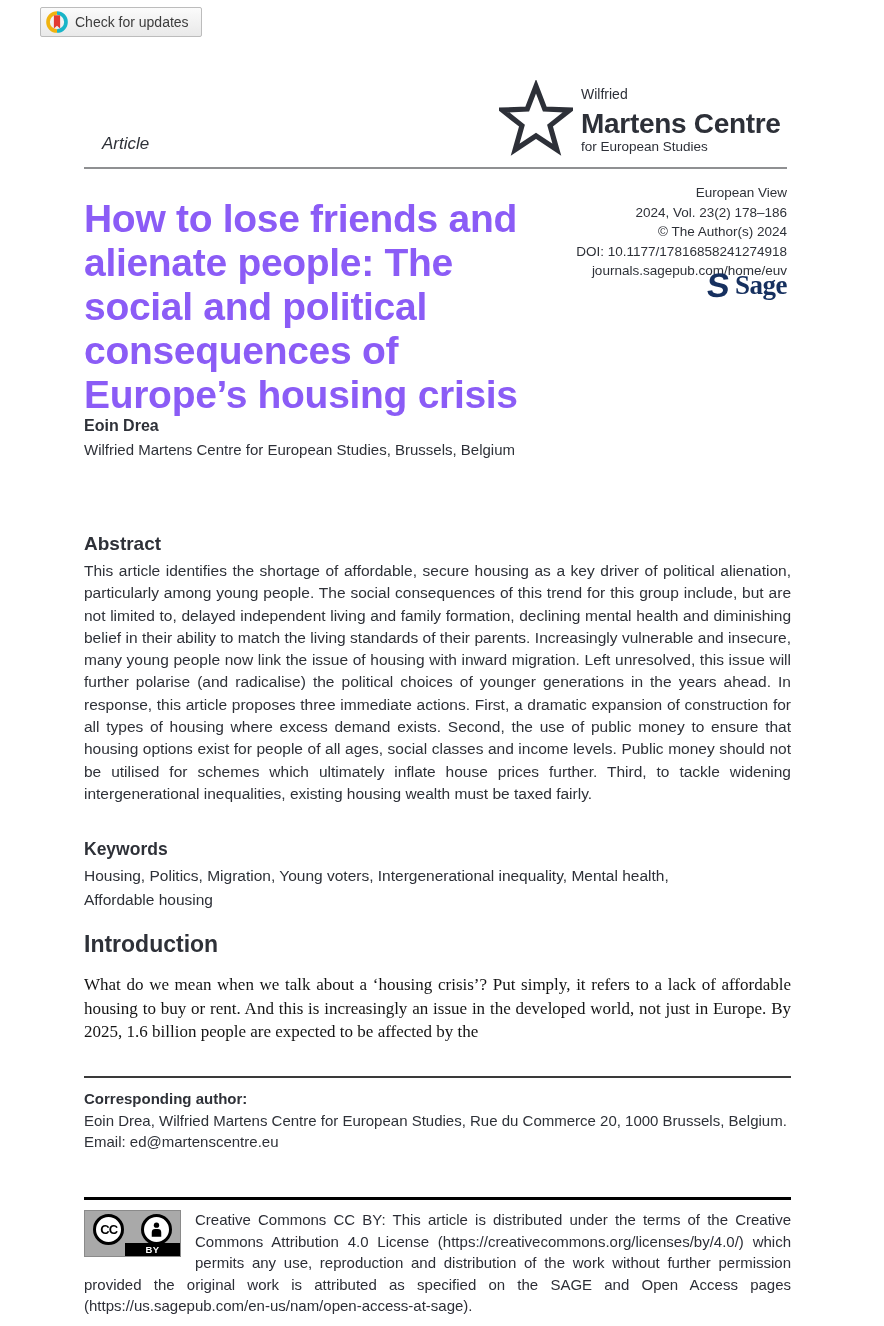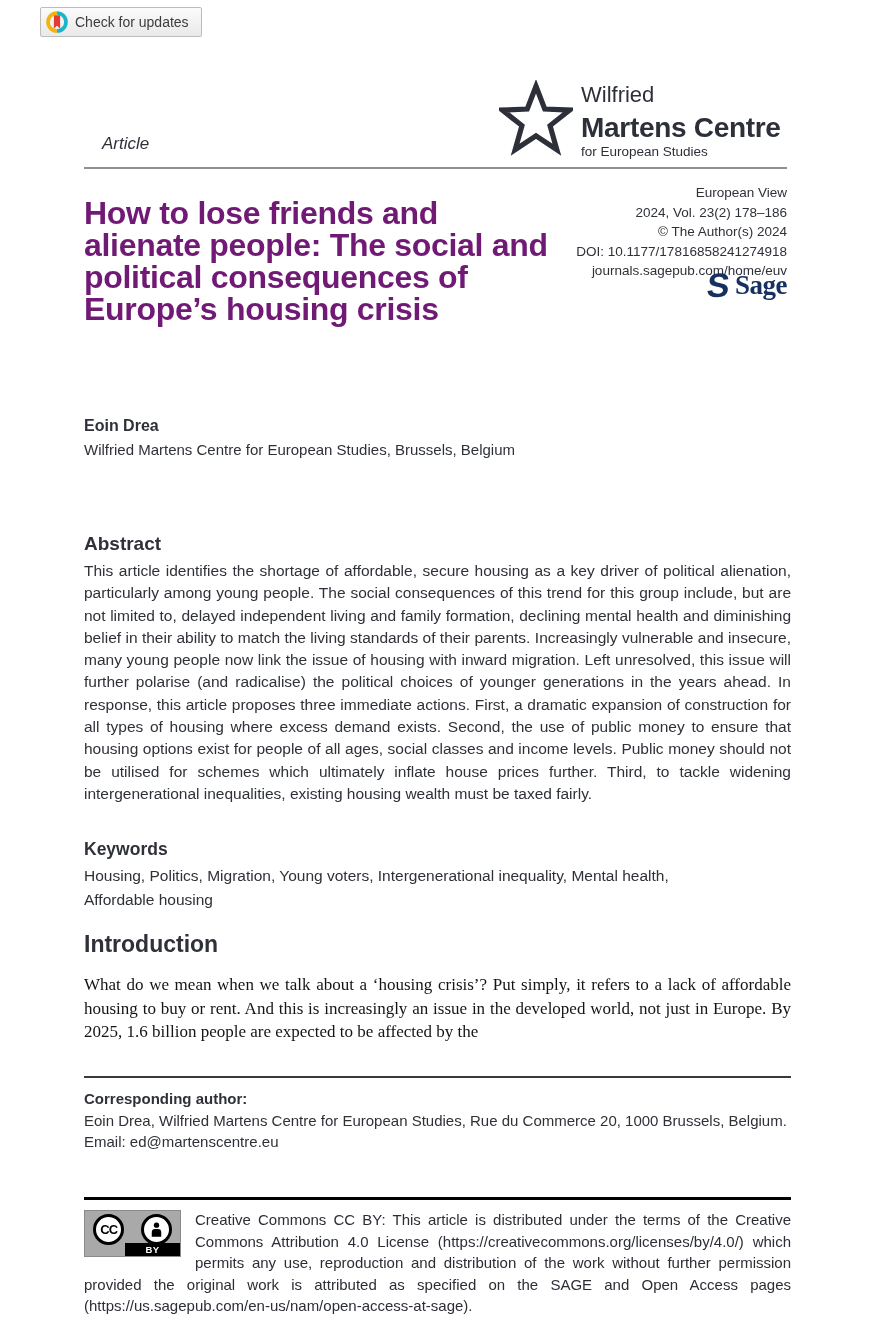--- a/index.html
+++ b/index.html
@@ -33,42 +33,42 @@
     position:absolute; left:84px; top:167px;
     width:703px; height:2px; background:#8f9092;
   }
 
   
   .mc-logo {
     position:absolute; top:80px; left:499px;
     display:flex; align-items:center; gap:8px;
   }
   .mc-text { display:flex; flex-direction:column; line-height:1.05; color:#2d3038; }
-  .mc-line1 { font-size:22px; margin-bottom:7px; }
+  .mc-line1 { font-size:14px; margin-bottom:7px; }
   .mc-line2 { font-size:28px; font-weight:bold; letter-spacing:-0.3px; }
   .mc-line3 { font-size:13.5px; margin-top:2px; }
 
   
   .journal-info {
     position:absolute; top:183px; right:97px; width:400px;
     text-align:right; font-size:13.5px; line-height:19.5px; color:#2e3138;
   }
   .sage-logo {
     position:absolute; top:268px; right:97px;
     display:flex; align-items:center; gap:5px;
     color:#16305f;
   }
   .sage-s { font-size:34px; font-weight:900; transform:skewX(-6deg); line-height:1; }
   .sage-word { font-size:27px; font-weight:bold; letter-spacing:-0.5px;font-family:Liberation Serif, serif; }
 
   
   .title {
     position:absolute; left:84px; top:197px; width:470px;
-    font-size:32px; font-weight:bold; line-height:32px;
-    letter-spacing:-0.3px; color:#701a75;
+    font-size:39px; font-weight:bold; line-height:44px;
+    letter-spacing:-0.3px; color:#8b5cf6;
   }
 
   
   .author-block { position:absolute; left:84px; top:417px; }
   .author-name { font-size:16px; font-weight:bold; color:#2e3138; }
   .author-affil { font-size:15px; margin-top:6px; color:#2e3138; }
 
   
   .abstract-block { position:absolute; left:84px; top:533px; width:707px; }
   .section-h { font-size:19px; font-weight:bold; color:#2e3138; }

